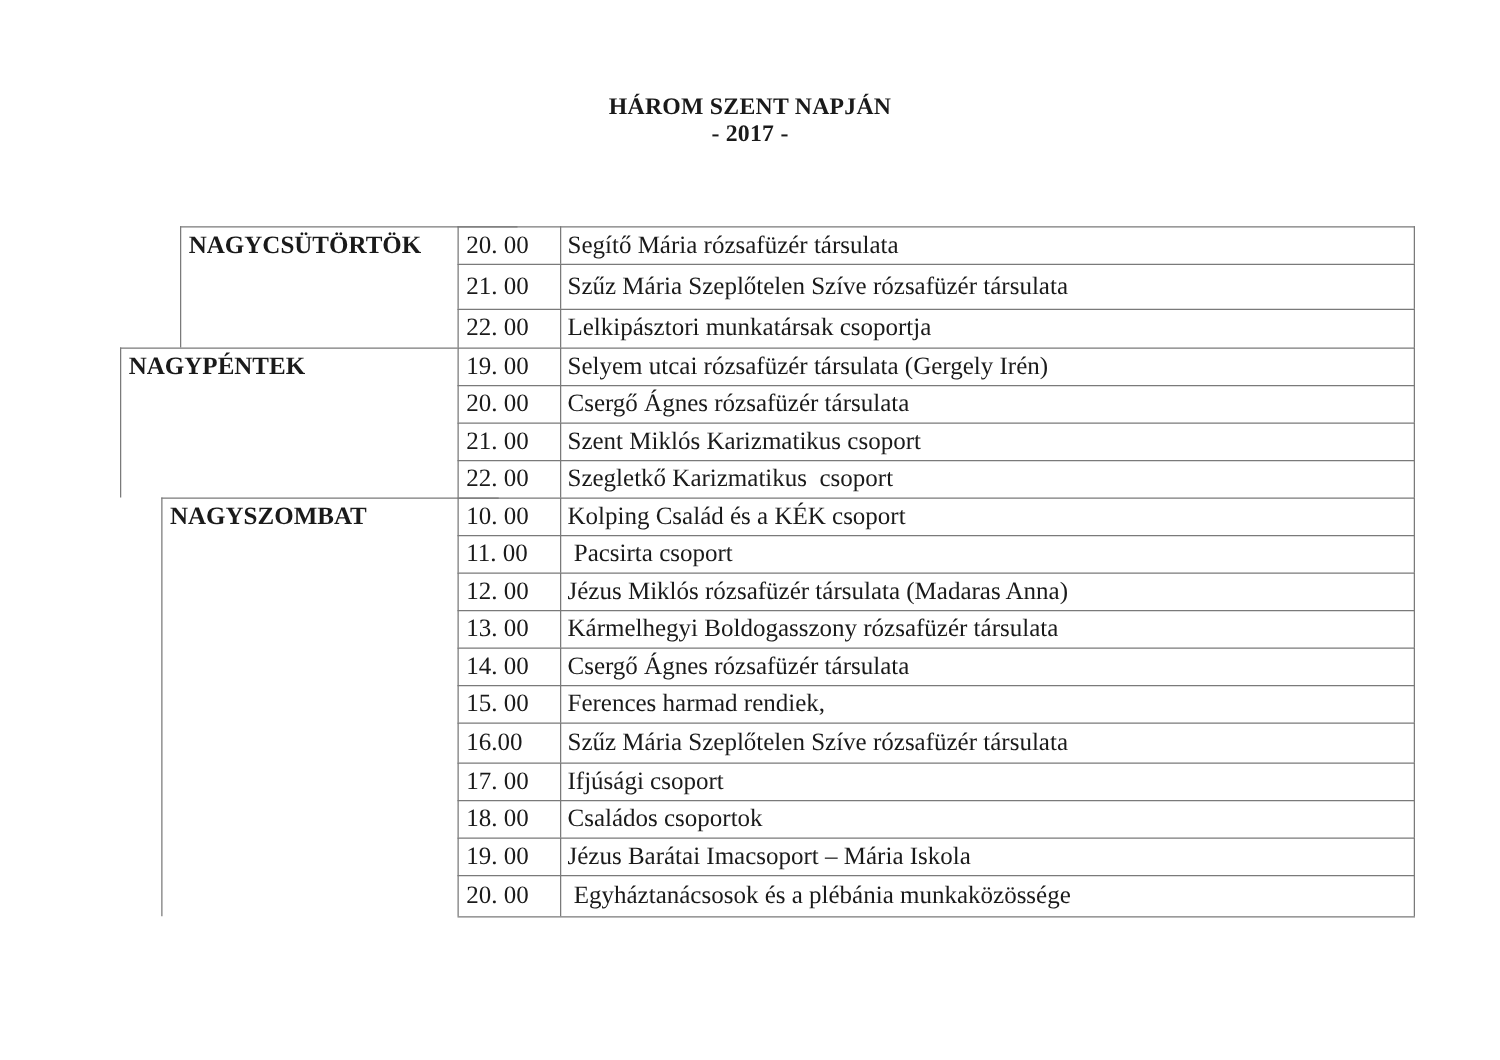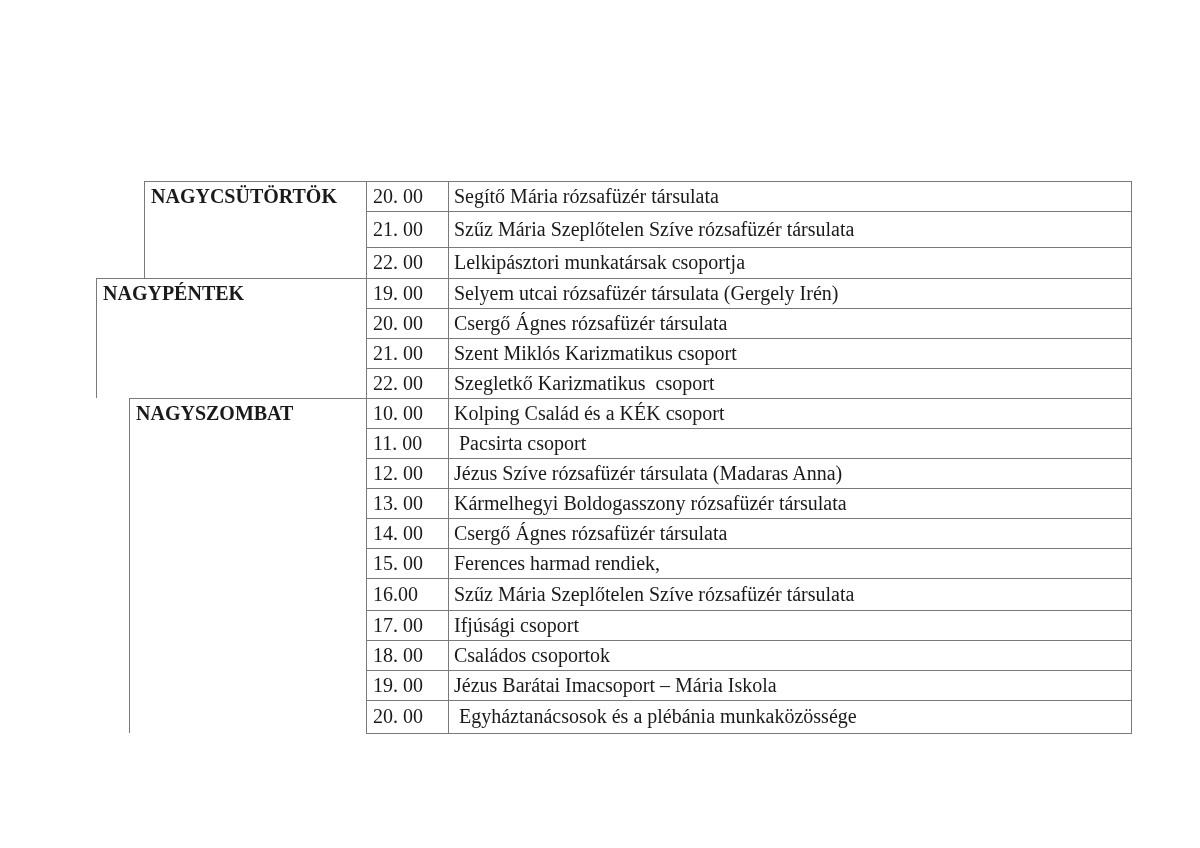--- a/index.html
+++ b/index.html
@@ -17,20 +17,22 @@
           font-size: 20px; padding-left: 6px; white-space: pre; }
   .act { position: absolute; left: 352px; width: 684px; box-sizing: border-box;
          border: 1.5px solid #7a7a7a; border-bottom: none;
          font-size: 20px; padding-left: 5px; white-space: pre; }
   .bottom-line { position: absolute; left: 270px; width: 766px; border-top: 1.5px solid #7a7a7a; }
 </style>
 </head>
 <body>
 
 <div class="title">
+  <div>HÁROM SZENT NAPJÁN</div>
+  <div>- 2017 -</div>
 </div>
 
 <div class="tbl" id="tbl">
     <div class="day" style="top: 0px; height: 97px; margin-left: 48px;">NAGYCSÜTÖRTÖK</div>
     <div class="time" style="top: 0px; height: 30px; line-height: 28px;">20. 00</div>
     <div class="act" style="top: 0px; height: 30px; line-height: 28px;">Segítő Mária rózsafüzér társulata</div>
     <div class="time" style="top: 30px; height: 36px; line-height: 34px;">21. 00</div>
     <div class="act" style="top: 30px; height: 36px; line-height: 34px;">Szűz Mária Szeplőtelen Szíve rózsafüzér társulata</div>
     <div class="time" style="top: 66px; height: 31px; line-height: 29px;">22. 00</div>
     <div class="act" style="top: 66px; height: 31px; line-height: 29px;">Lelkipásztori munkatársak csoportja</div>
@@ -42,21 +44,21 @@
     <div class="time" style="top: 157px; height: 30px; line-height: 28px;">21. 00</div>
     <div class="act" style="top: 157px; height: 30px; line-height: 28px;">Szent Miklós Karizmatikus csoport</div>
     <div class="time" style="top: 187px; height: 30px; line-height: 28px;">22. 00</div>
     <div class="act" style="top: 187px; height: 30px; line-height: 28px;">Szegletkő Karizmatikus  csoport</div>
     <div class="day" style="top: 217px; height: 335px; margin-left: 33px;">NAGYSZOMBAT</div>
     <div class="time" style="top: 217px; height: 30px; line-height: 28px;">10. 00</div>
     <div class="act" style="top: 217px; height: 30px; line-height: 28px;">Kolping Család és a KÉK csoport</div>
     <div class="time" style="top: 247px; height: 30px; line-height: 28px;">11. 00</div>
     <div class="act" style="top: 247px; height: 30px; line-height: 28px;"> Pacsirta csoport</div>
     <div class="time" style="top: 277px; height: 30px; line-height: 28px;">12. 00</div>
-    <div class="act" style="top: 277px; height: 30px; line-height: 28px;">Jézus Szíve rózsafüzér társulata (Madaras Anna)</div>
+    <div class="act" style="top: 277px; height: 30px; line-height: 28px;">Jézus Miklós rózsafüzér társulata (Madaras Anna)</div>
     <div class="time" style="top: 307px; height: 30px; line-height: 28px;">13. 00</div>
     <div class="act" style="top: 307px; height: 30px; line-height: 28px;">Kármelhegyi Boldogasszony rózsafüzér társulata</div>
     <div class="time" style="top: 337px; height: 30px; line-height: 28px;">14. 00</div>
     <div class="act" style="top: 337px; height: 30px; line-height: 28px;">Csergő Ágnes rózsafüzér társulata</div>
     <div class="time" style="top: 367px; height: 30px; line-height: 28px;">15. 00</div>
     <div class="act" style="top: 367px; height: 30px; line-height: 28px;">Ferences harmad rendiek,</div>
     <div class="time" style="top: 397px; height: 32px; line-height: 30px;">16.00</div>
     <div class="act" style="top: 397px; height: 32px; line-height: 30px;">Szűz Mária Szeplőtelen Szíve rózsafüzér társulata</div>
     <div class="time" style="top: 429px; height: 30px; line-height: 28px;">17. 00</div>
     <div class="act" style="top: 429px; height: 30px; line-height: 28px;">Ifjúsági csoport</div>

